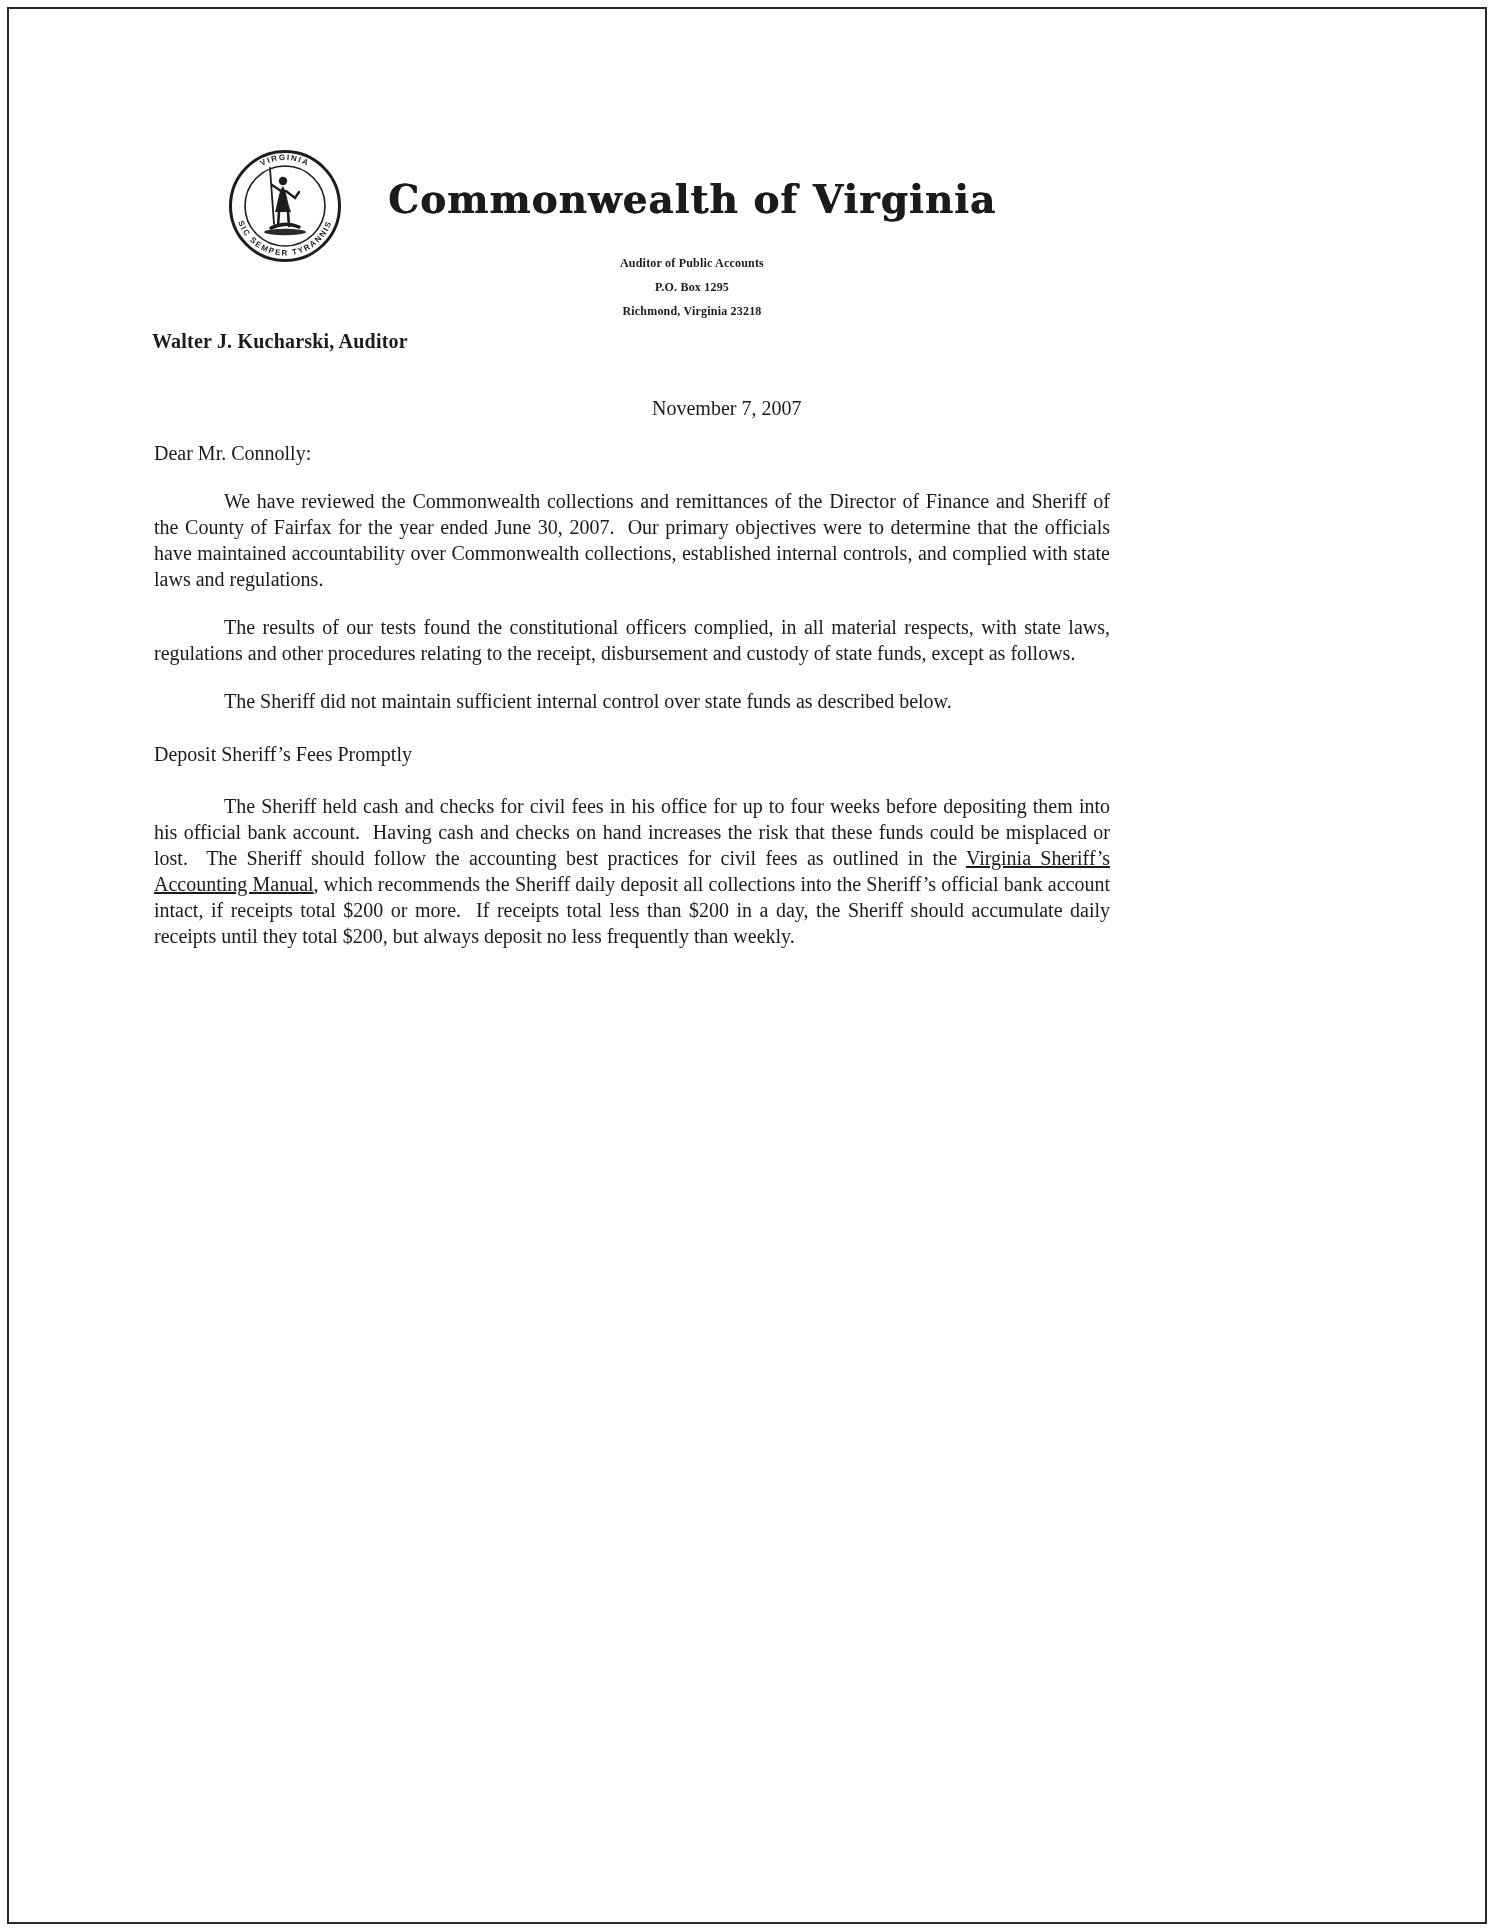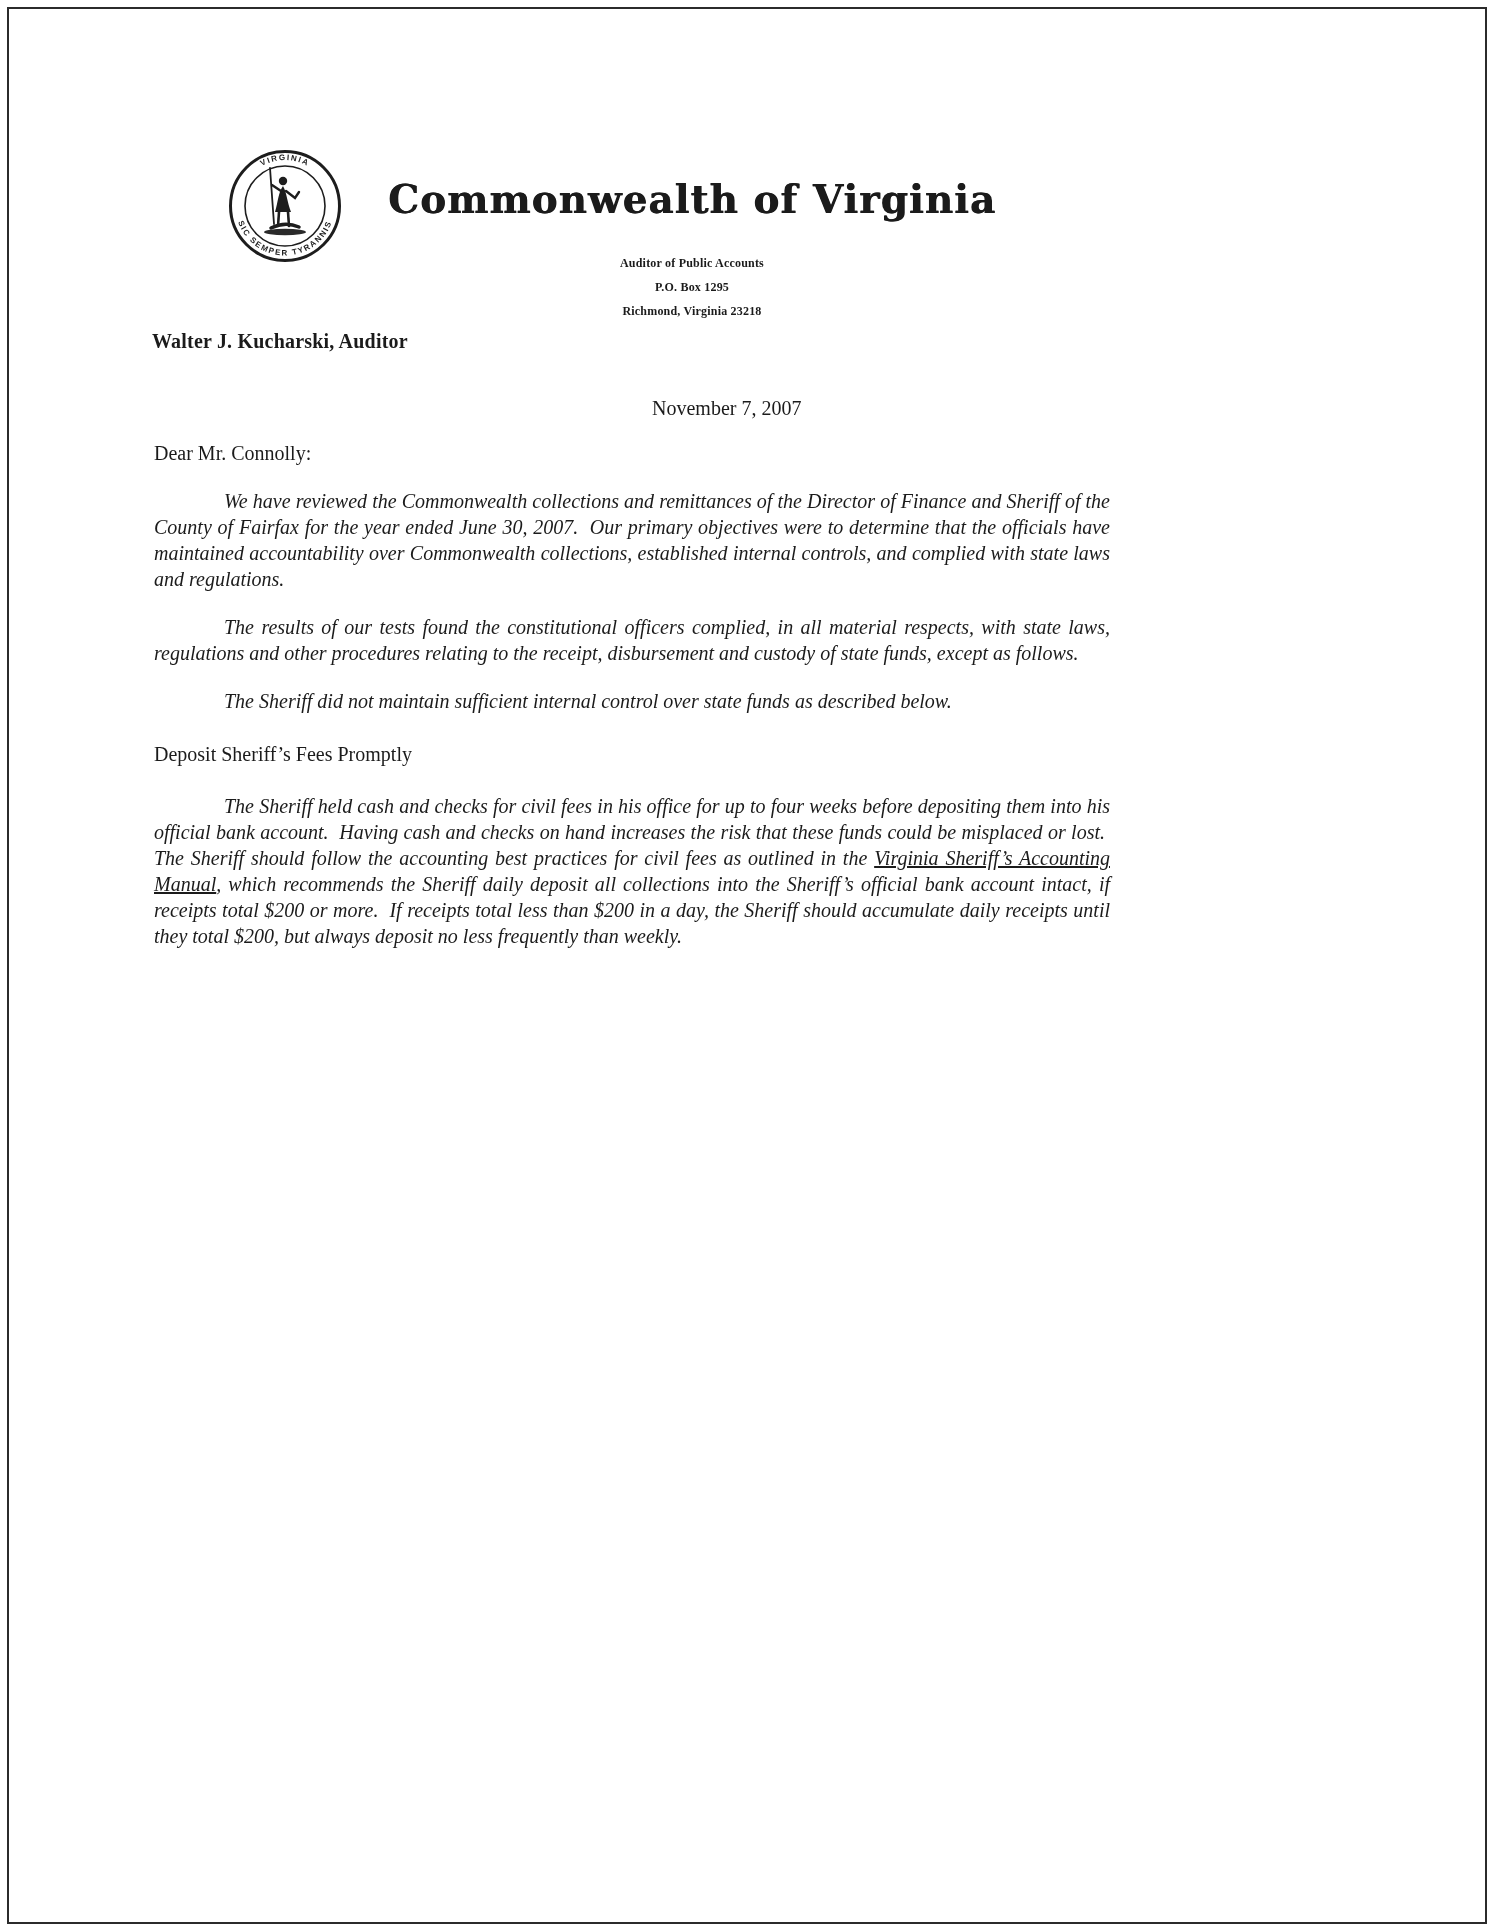--- a/index.html
+++ b/index.html
@@ -84,21 +84,20 @@
   .recipient-block {
     margin-top: 64px;
     line-height: 25px;
   }
   .salutation {
     margin-top: 19px;
   }
   .para {
     margin: 22px 0 0 0;
     text-align: justify;
-    font-style: italic;
   }
   .indent {
     text-indent: 70px;
   }
   .finding-heading {
     margin-top: 27px;
   }
   .finding-heading + .para {
     margin-top: 26px;
   }

